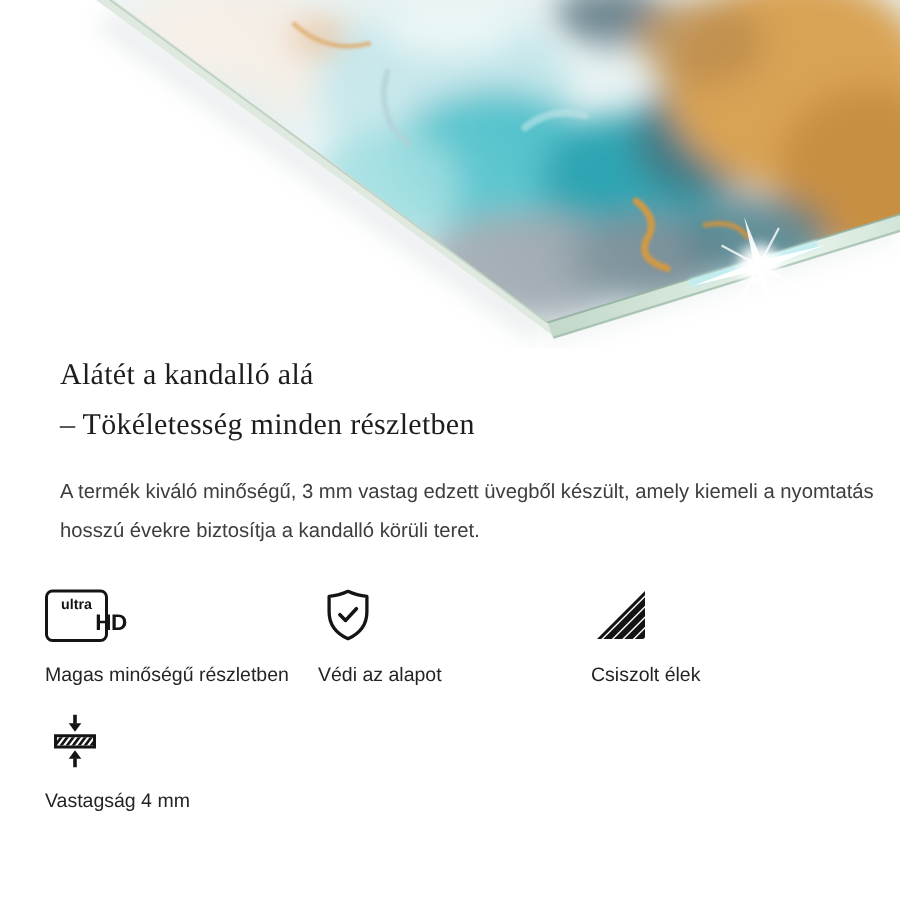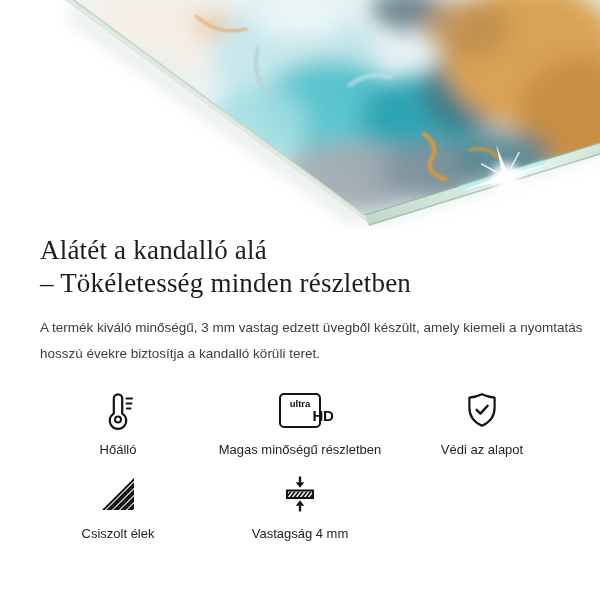--- a/index.html
+++ b/index.html
@@ -5,33 +5,33 @@
   html,body{margin:0;padding:0;}
   body{
     width:600px;height:600px;background:#ffffff;overflow:hidden;
     font-family:"Liberation Sans",sans-serif;color:#1b1b1b;
     -webkit-font-smoothing:antialiased;
   }
   .hero{position:relative;width:600px;height:232px;}
   .hero svg{display:block;}
   h1{
     font-family:"Liberation Serif","DejaVu Serif",serif;
-    font-weight:400;font-size:27px;line-height:33px;
+    font-weight:400;font-size:20px;line-height:33px;
     margin:2px 0 0;padding:0 40px;color:#1d1d1d;letter-spacing:.2px;
   }
   h1 span{display:block;}
   .desc{
     margin:15px 40px 0;font-size:13.5px;line-height:26px;color:#3d3d3d;
   }
   .desc .dline{display:block;white-space:nowrap;}
   .features{
     margin:22px 30px 0;display:grid;grid-template-columns:repeat(3,1fr);
     row-gap:16px;column-gap:6px;text-align:center;
   }
-  .feature{display:flex;flex-direction:column;align-items:center;}
+  .feature{display:flex;flex-direction:column;align-items:flex-start;}
   .icon-wrap{height:42px;display:flex;align-items:center;justify-content:center;}
   .feature .label{margin-top:11px;font-size:13px;color:#242424;white-space:nowrap;}
   .uhd{
     width:42px;height:35px;border:2.6px solid #141414;border-radius:5px;
     display:flex;flex-direction:column;align-items:center;justify-content:center;
     box-sizing:border-box;padding-top:1px;
   }
   .uhd .t1{font-size:9.5px;font-weight:700;line-height:9px;color:#141414;}
   .uhd .t2{font-size:15px;font-weight:800;line-height:15px;letter-spacing:-.3px;color:#141414;padding-left:46px;}
 </style>
@@ -131,30 +131,20 @@
     <span>– Tökéletesség minden részletben</span>
   </h1>
 
   <p class="desc">
     <span class="dline">A termék kiváló minőségű, 3 mm vastag edzett üvegből készült, amely kiemeli a nyomtatás</span>
     <span class="dline">hosszú évekre biztosítja a kandalló körüli teret.</span>
   </p>
 
   <div class="features">
 
-    <div class="feature">
-      <div class="icon-wrap">
-        <svg width="40" height="40" viewBox="0 0 40 40">
-          <path d="M15.8 23.6 V8.6 a4.2 4.2 0 0 1 8.4 0 V23.6 a8.2 8.2 0 1 1 -8.4 0 Z" fill="none" stroke="#141414" stroke-width="2.2" stroke-linejoin="round"></path>
-          <circle cx="20" cy="29.6" r="3" fill="none" stroke="#141414" stroke-width="2"></circle>
-          <path d="M28.5 8.5 h5.5 M28.5 13.5 h5 M29 18.5 h3.5" fill="none" stroke="#141414" stroke-width="2" stroke-linecap="round"></path>
-        </svg>
-      </div>
-      <div class="label">Hőálló</div>
-    </div>
 
     <div class="feature">
       <div class="icon-wrap">
         <div class="uhd">
           <div class="t1">ultra</div>
           <div class="t2">HD</div>
         </div>
       </div>
       <div class="label">Magas minőségű részletben</div>
     </div>

